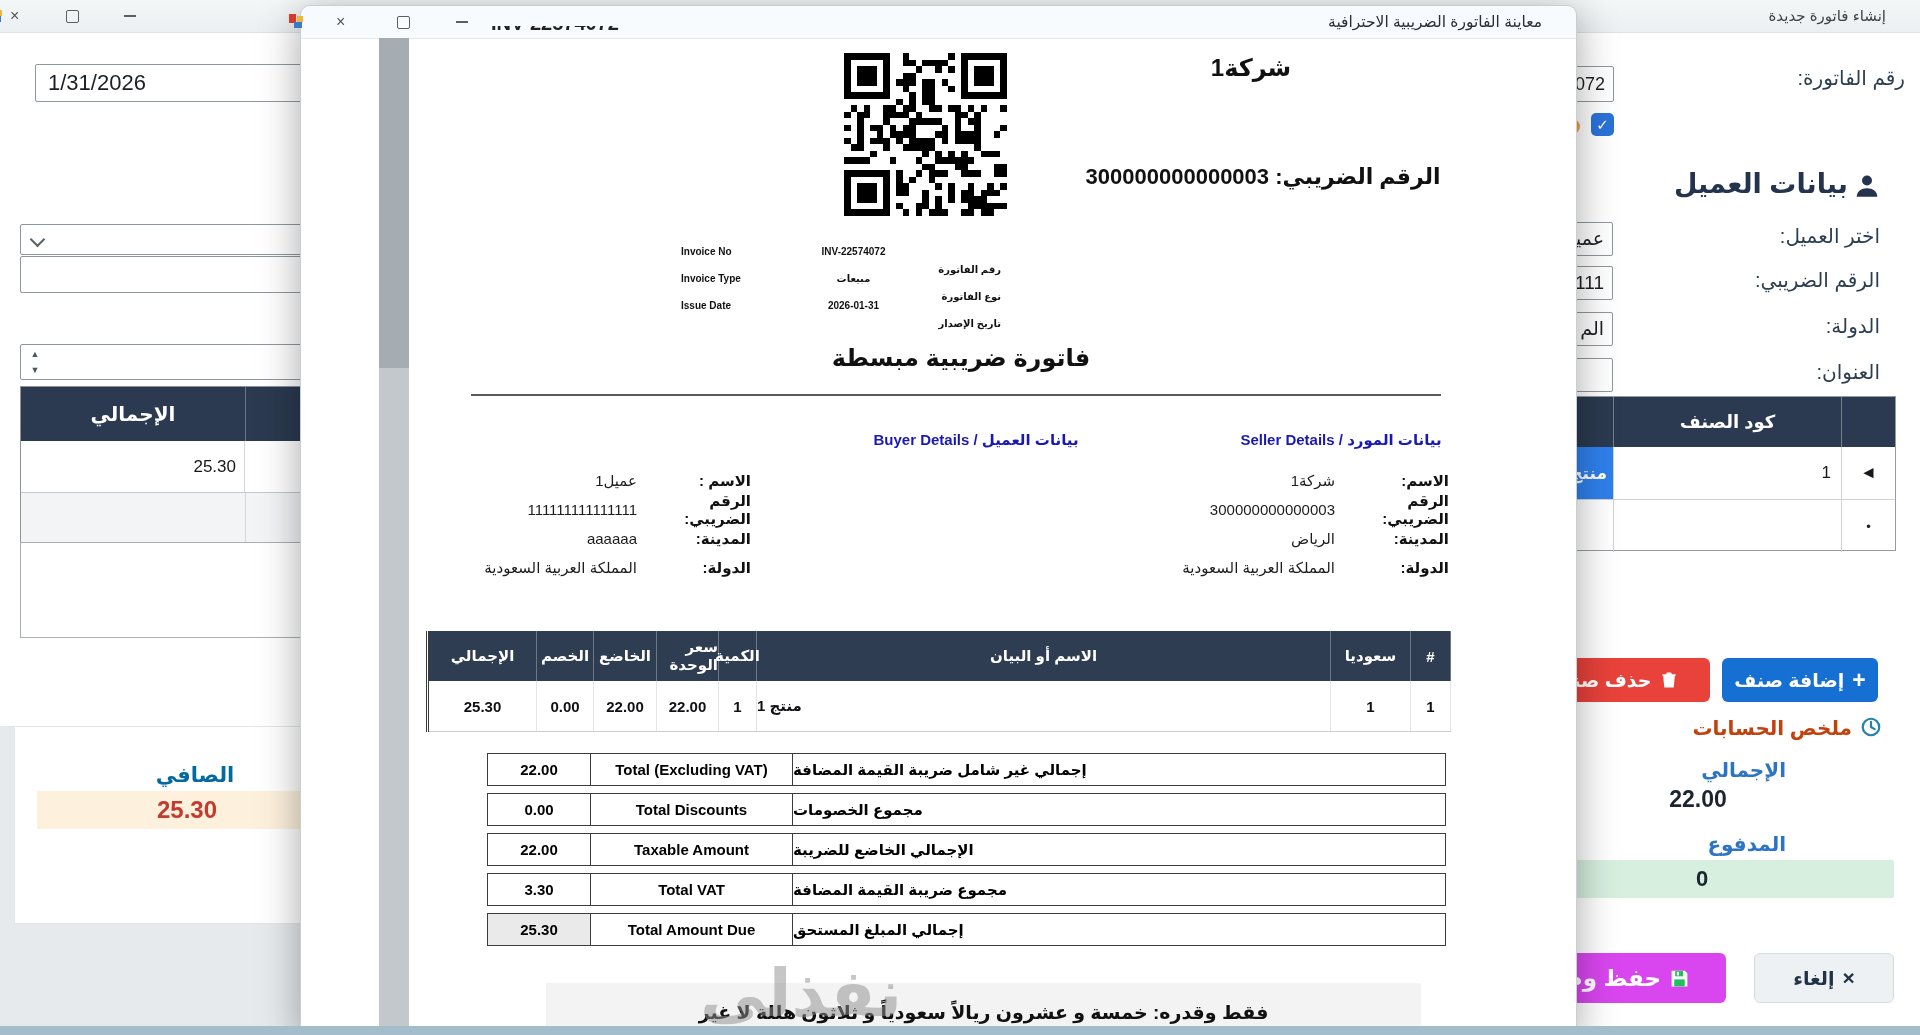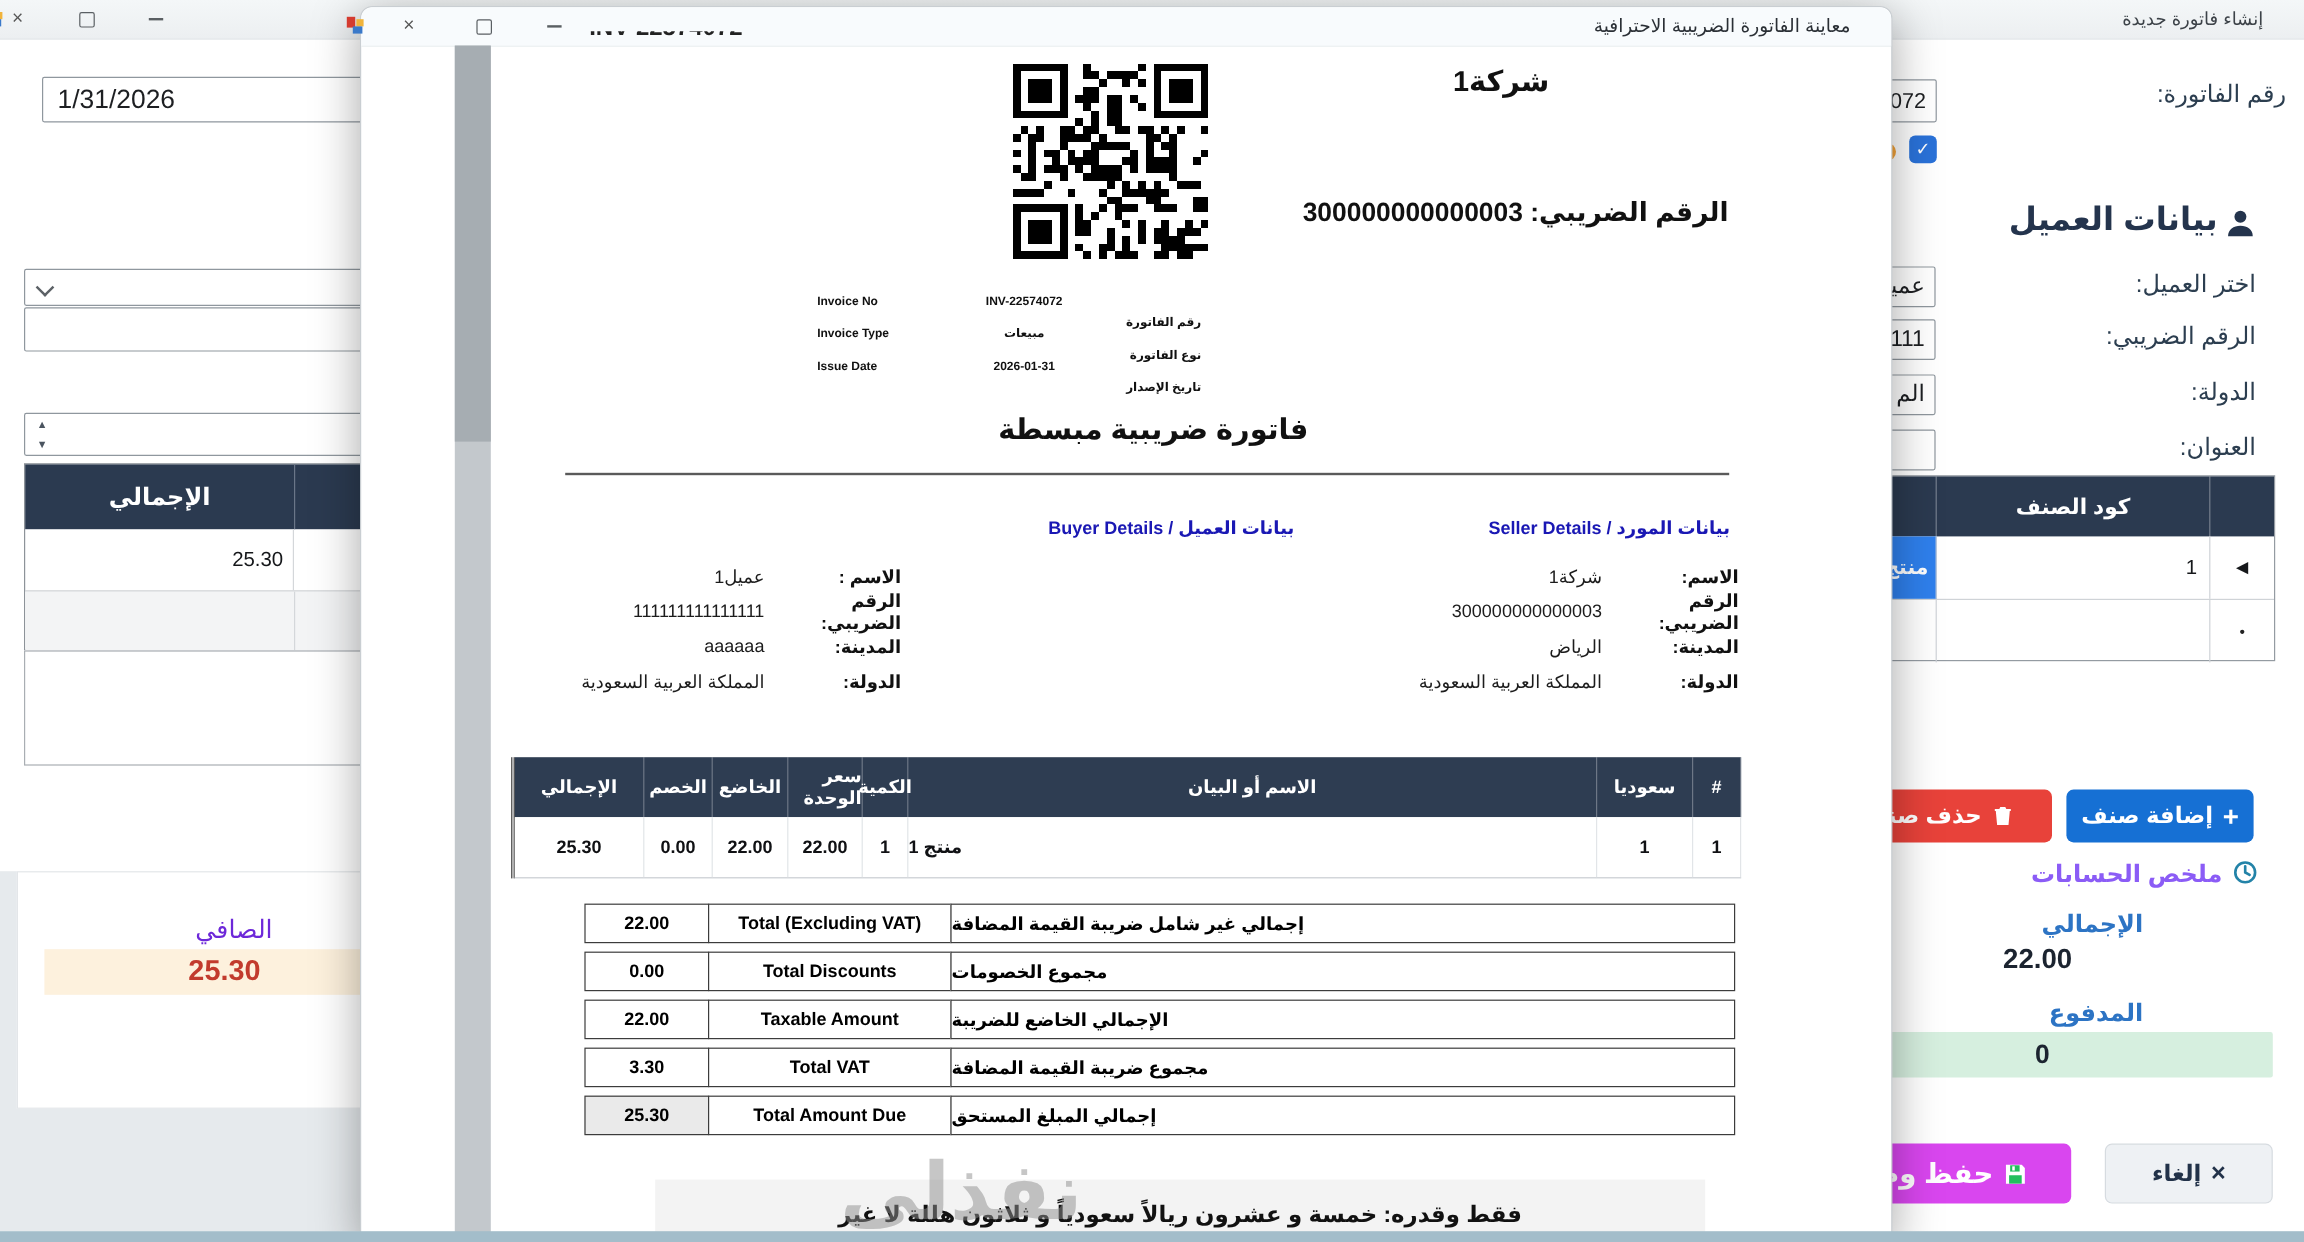--- a/index.html
+++ b/index.html
@@ -34,21 +34,21 @@
   #left-grid .h{height:54px;background:#2b3a50;display:flex;direction:ltr;}
   #left-grid .h .c1{width:224px;border-right:1px solid #6a7688;color:#fff;font-weight:bold;font-size:20px;display:flex;align-items:center;justify-content:center;direction:rtl;}
   #left-grid .h .c2{flex:1;}
   #left-grid .r1{height:51px;border-bottom:1px solid #c3c7cb;display:flex;direction:ltr;}
   #left-grid .r1 .c1{width:224px;border-right:1px solid #d4d7da;font-size:17px;color:#15171a;display:flex;align-items:center;justify-content:flex-end;padding-right:8px;box-sizing:border-box;}
   #left-grid .r2{height:49px;background:#f3f4f5;display:flex;direction:ltr;}
   #left-grid .r2 .c1{width:224px;border-right:1px solid #d4d7da;}
   #left-emptybox{left:20px;top:542px;width:322px;height:96px;background:#fff;border:1px solid #a9aeb3;box-sizing:border-box;}
   #left-grayarea{left:0;top:726px;width:348px;height:300px;background:#e6eaed;}
   #net-panel{left:14px;top:726px;width:330px;height:198px;background:#fff;border:1px solid #e3e6e9;box-sizing:border-box;}
-  #net-label{left:60px;top:36px;width:240px;text-align:center;color:#6d28d9;font-size:21px;font-weight:normal;direction:rtl;}
+  #net-label{left:60px;top:36px;width:240px;text-align:center;color:#0369a1;font-size:21px;font-weight:bold;direction:rtl;}
   #net-bar{left:22px;top:64px;width:300px;height:38px;background:#fdf1dd;}
   #net-value{width:100%;text-align:center;line-height:38px;color:#c23b2d;font-size:24px;font-weight:bold;}
 
   
   .rlabel{direction:rtl;color:#2c3e50;font-size:20px;}
   #inv-no-field{left:1360px;top:66px;width:254px;height:36px;font-size:18px;line-height:34px;text-align:right;padding-right:8px;}
   #orange-dot{left:1565px;top:119px;width:15px;height:15px;border-radius:50%;background:#f2a239;}
   #hdr-checkbox{left:1591px;top:113px;width:23px;height:23px;background:#2a72d9;border-radius:5px;color:#fff;font-size:15px;text-align:center;line-height:23px;cursor:pointer;}
   #cust-title{right:72px;top:168px;font-size:27px;font-weight:bold;color:#24344d;direction:rtl;}
   .field-right{left:1360px;width:253px;height:34px;font-size:19px;line-height:32px;direction:rtl;text-align:right;padding-right:8px;}
@@ -62,21 +62,21 @@
   .rg-b{height:52px;border-bottom:1px solid #cfd3d7;}
   .rg-b div{display:flex;align-items:center;font-size:17px;color:#16181b;box-sizing:border-box;}
   .rg-b .rg-c-desc{border-right:1px solid #cfd3d7;}
   .rg-b .rg-c-code{border-right:1px solid #cfd3d7;justify-content:flex-end;padding-right:10px;}
   .rg-b .rg-c-sel{justify-content:center;}
   .sel-desc{background:#2f80ed;color:#fff !important;font-weight:bold;direction:rtl;justify-content:flex-start;padding-right:6px;}
   .btn{border-radius:6px;display:flex;align-items:center;justify-content:center;gap:8px;cursor:pointer;color:#fff;font-weight:bold;box-sizing:border-box;}
   #add-item-btn{left:1722px;top:658px;width:156px;height:44px;background:#1670d4;font-size:19px;direction:rtl;}
   #add-item-btn .plus{font-size:23px;font-weight:bold;line-height:20px;}
   #del-item-btn{left:1520px;top:658px;width:190px;height:44px;background:#e8423a;font-size:19px;direction:rtl;}
-  #summary-title{right:68px;top:716px;font-size:20px;font-weight:bold;color:#8b5cf6;direction:rtl;}
+  #summary-title{right:68px;top:716px;font-size:20px;font-weight:bold;color:#c2410c;direction:rtl;}
   #summary-icon{right:38px;top:716px;width:22px;height:22px;}
   .bluelbl{color:#2d74c4;font-size:20px;font-weight:bold;direction:rtl;}
   #total-value{left:1502px;top:786px;width:392px;text-align:center;font-size:23px;font-weight:bold;color:#1c2430;}
   #paid-bar{left:1510px;top:860px;width:384px;height:38px;background:#d6efdf;border-radius:2px;}
   #paid-value{width:100%;text-align:center;line-height:38px;font-size:22px;font-weight:bold;color:#1c2430;}
   #save-btn{left:1530px;top:953px;width:196px;height:50px;background:#d946ef;font-size:23px;direction:rtl;}
   #cancel-btn{left:1754px;top:953px;width:140px;height:50px;background:#eef1f4;border:1px solid #d6dbe0;color:#223249;font-size:19px;direction:rtl;}
   #cancel-btn .x{font-size:21px;font-weight:bold;}
 
   

